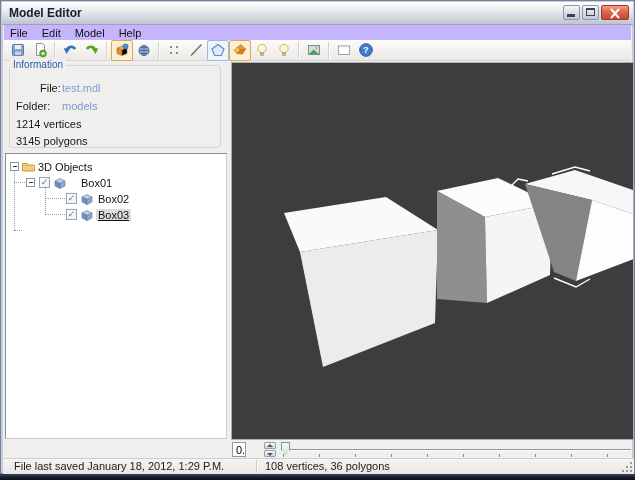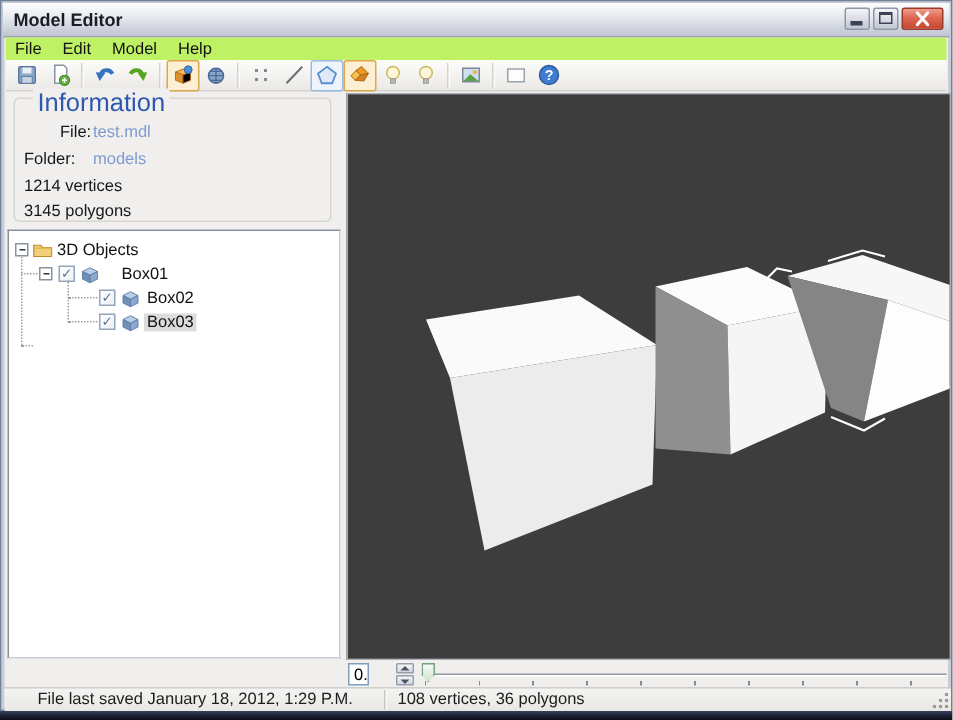--- a/index.html
+++ b/index.html
@@ -14,37 +14,37 @@
             border-bottom:1px solid #9aa3b5;text-decoration:underline;}
   .title{position:absolute;left:7px;top:4px;font-size:12px;font-weight:bold;color:#191d26;}
   .tb-buttons{position:absolute;right:4px;top:3px;display:flex;gap:2px;}
   .tbtn{width:17px;height:15px;box-sizing:border-box;border:1px solid #8d97a8;border-radius:2px;
         background:linear-gradient(180deg,#f4f5f8,#c3c7d3);position:relative;cursor:pointer;}
   .tbtn.close{width:28px;border-color:#9c3a2a;background:linear-gradient(180deg,#f09c8c,#dd6750 45%,#c74630);}
   .glyph-min{position:absolute;left:3px;bottom:2px;width:8px;height:3px;background:#3b4354;}
   .glyph-max{position:absolute;left:3px;top:2px;width:9px;height:8px;box-sizing:border-box;
              border:1px solid #3b4354;border-top:2px solid #3b4354;background:transparent;}
   
-  .menubar{position:absolute;left:3px;top:24px;right:3px;height:15px;background:#bef264;
+  .menubar{position:absolute;left:3px;top:24px;right:3px;height:15px;background:#c4b5fd;
            display:flex;align-items:flex-end;font-size:11px;color:#111;}
   .menu-item{padding:1px 8px 1px 6px;cursor:default;}
   
   .toolbar{position:absolute;left:3px;top:39px;right:3px;height:21px;
            background:linear-gradient(180deg,#fcfcfb,#ebe9e6);
            border-bottom:1px solid #d6d4d1;display:flex;align-items:center;padding-left:3px;box-sizing:border-box;}
   .tb-btn{width:20px;height:19px;display:flex;align-items:center;justify-content:center;
           border:1px solid transparent;border-radius:2px;background:transparent;margin:0;cursor:pointer;}
   .tb-btn.toggled{background:#fcefd4;border-color:#dba84e;}
   .tb-btn.toggled-blue{background:#eef4fb;border-color:#9db9dd;}
   .tb-sep{width:1px;height:17px;background:#d4d2cf;border-right:1px solid #fcfcfb;margin:0 3px;}
   
   .groupbox{position:absolute;left:8px;top:64px;width:212px;height:83px;box-sizing:border-box;
             border:1px solid #d6d5cf;border-radius:4px;}
-  .groupbox-caption{position:absolute;left:12px;top:-7px;background:#f0efed;padding:0 3px;
-                    font-size:17px;color:#2e58b0;}
+  .groupbox-caption{position:absolute;left:0;top:-7px;background:#f0efed;padding:0 3px;
+                    font-size:10px;color:#2e58b0;}
   .info-row{position:absolute;font-size:11px;color:#161616;}
   .info-link{color:#7f9ad0;cursor:pointer;text-align:center;}
   .tree{position:absolute;left:4px;top:152px;width:222px;height:286px;box-sizing:border-box;background:#fff;
         border:1px solid;border-color:#848e9c #c8ccd4 #c8ccd4 #848e9c;overflow:hidden;}
   .tree-row{position:absolute;left:0;right:0;height:15px;display:flex;align-items:center;font-size:11px;color:#111;}
   .expander{width:9px;height:9px;box-sizing:border-box;border:1px solid #8a949e;background:#fff;
             position:relative;flex:none;cursor:pointer;}
   .expander .minus{position:absolute;left:2px;top:3px;width:4px;height:1px;background:#333;}
   .tree-check{width:11px;height:11px;box-sizing:border-box;border:1px solid #93a5b8;flex:none;
               background:linear-gradient(135deg,#fff,#edf1f5);font-size:9px;line-height:9px;color:#5d7a94;
@@ -73,21 +73,21 @@
   .slider-track{position:absolute;left:2px;right:1px;top:9px;height:1px;background:#8f969e;box-shadow:0 1px 0 #ffffff;}
   .slider-thumb{position:absolute;left:2px;top:2px;width:9px;height:13px;box-sizing:border-box;
                 background:linear-gradient(180deg,#f4faf4,#cfe3cf);border:1px solid #74a083;
                 clip-path:polygon(0 0,100% 0,100% 62%,50% 100%,0 62%);cursor:grab;}
   .slider-ticks{position:absolute;left:4px;right:2px;top:14px;height:3px;
                 background:repeating-linear-gradient(90deg,#868c94 0 1px,transparent 1px 36px);}
   
   .statusbar{position:absolute;left:2px;top:457px;width:631px;height:15px;
              background:linear-gradient(180deg,#f4f4f2,#e8e7e4);border-top:1px solid #cfcecb;
              font-size:11px;color:#1c1c1c;}
-  .sb-left{position:absolute;left:22px;top:1px;white-space:nowrap;}
+  .sb-left{position:absolute;left:11px;top:1px;white-space:nowrap;}
   .sb-div{position:absolute;left:253px;top:1px;bottom:1px;width:1px;background:#c9c8c5;box-shadow:1px 0 0 #fbfbfa;}
   .sb-right{position:absolute;left:262px;top:1px;white-space:nowrap;}
   .sb-grip{position:absolute;right:1px;bottom:1px;width:12px;height:12px;cursor:nwse-resize;
            background:
              radial-gradient(circle at 10px 10px,#9b9b98 1px,transparent 1.4px),
              radial-gradient(circle at 10px 6px,#9b9b98 1px,transparent 1.4px),
              radial-gradient(circle at 6px 10px,#9b9b98 1px,transparent 1.4px),
              radial-gradient(circle at 10px 2px,#9b9b98 1px,transparent 1.4px),
              radial-gradient(circle at 6px 6px,#9b9b98 1px,transparent 1.4px),
              radial-gradient(circle at 2px 10px,#9b9b98 1px,transparent 1.4px);}
@@ -282,21 +282,21 @@
         <span class="tree-label" style="margin-left:3px;">Box02</span>
       </div>
 
       <div class="tree-row" style="top:53px;">
         <span class="tree-check" style="margin-left:60px;">✓</span>
         <svg style="margin-left:4px;flex:none;" width="12" height="12" viewBox="0 0 12 12">
             <polygon points="1,4 6,1.5 11,4 6,6.5" fill="#b9cde6" stroke="#5b7ba3" stroke-width=".6"></polygon>
             <polygon points="1,4 6,6.5 6,11.5 1,9" fill="#6d8fba" stroke="#5b7ba3" stroke-width=".6"></polygon>
             <polygon points="11,4 6,6.5 6,11.5 11,9" fill="#8aa9cc" stroke="#5b7ba3" stroke-width=".6"></polygon>
           </svg>
-        <span class="tree-label selected" style="margin-left:3px;">Box03</span>
+        <span class="tree-label selected" style="margin-left:3px;text-decoration:underline;">Box03</span>
       </div>
 
     </div>
 
     <div class="viewport">
       <svg width="401" height="376" viewBox="0 0 401 376">
         <rect x="0" y="0" width="401" height="376" fill="#3d3d3d"></rect>
 
         <g>
           <polygon points="52,150 154,134 206,167 68,189" fill="#fafafa"></polygon>

